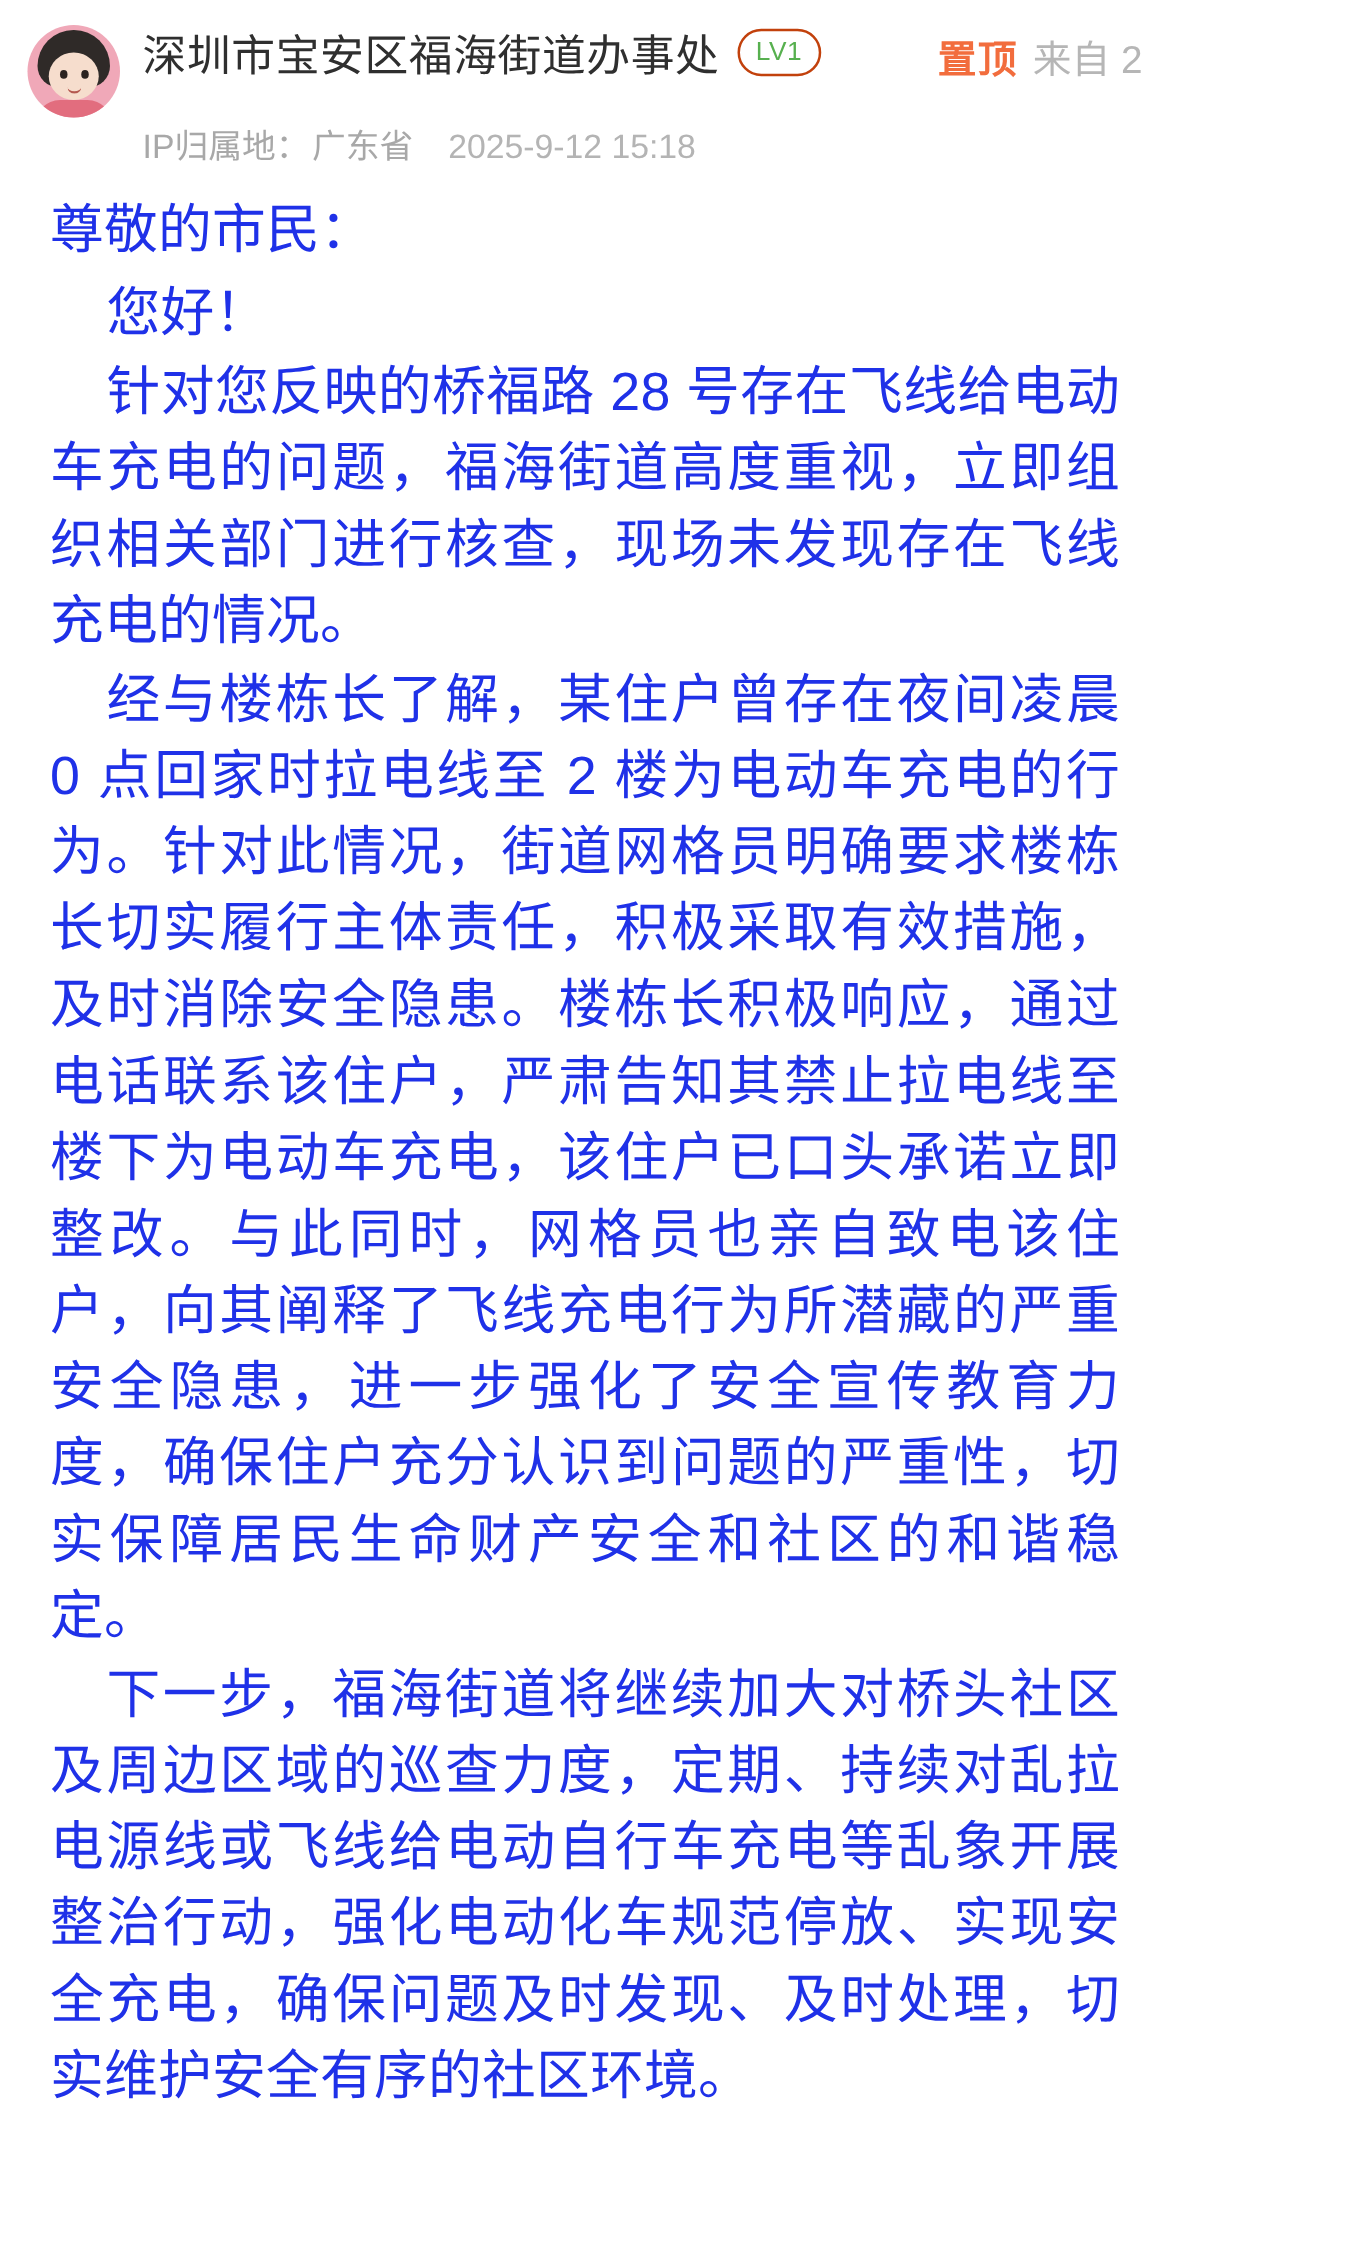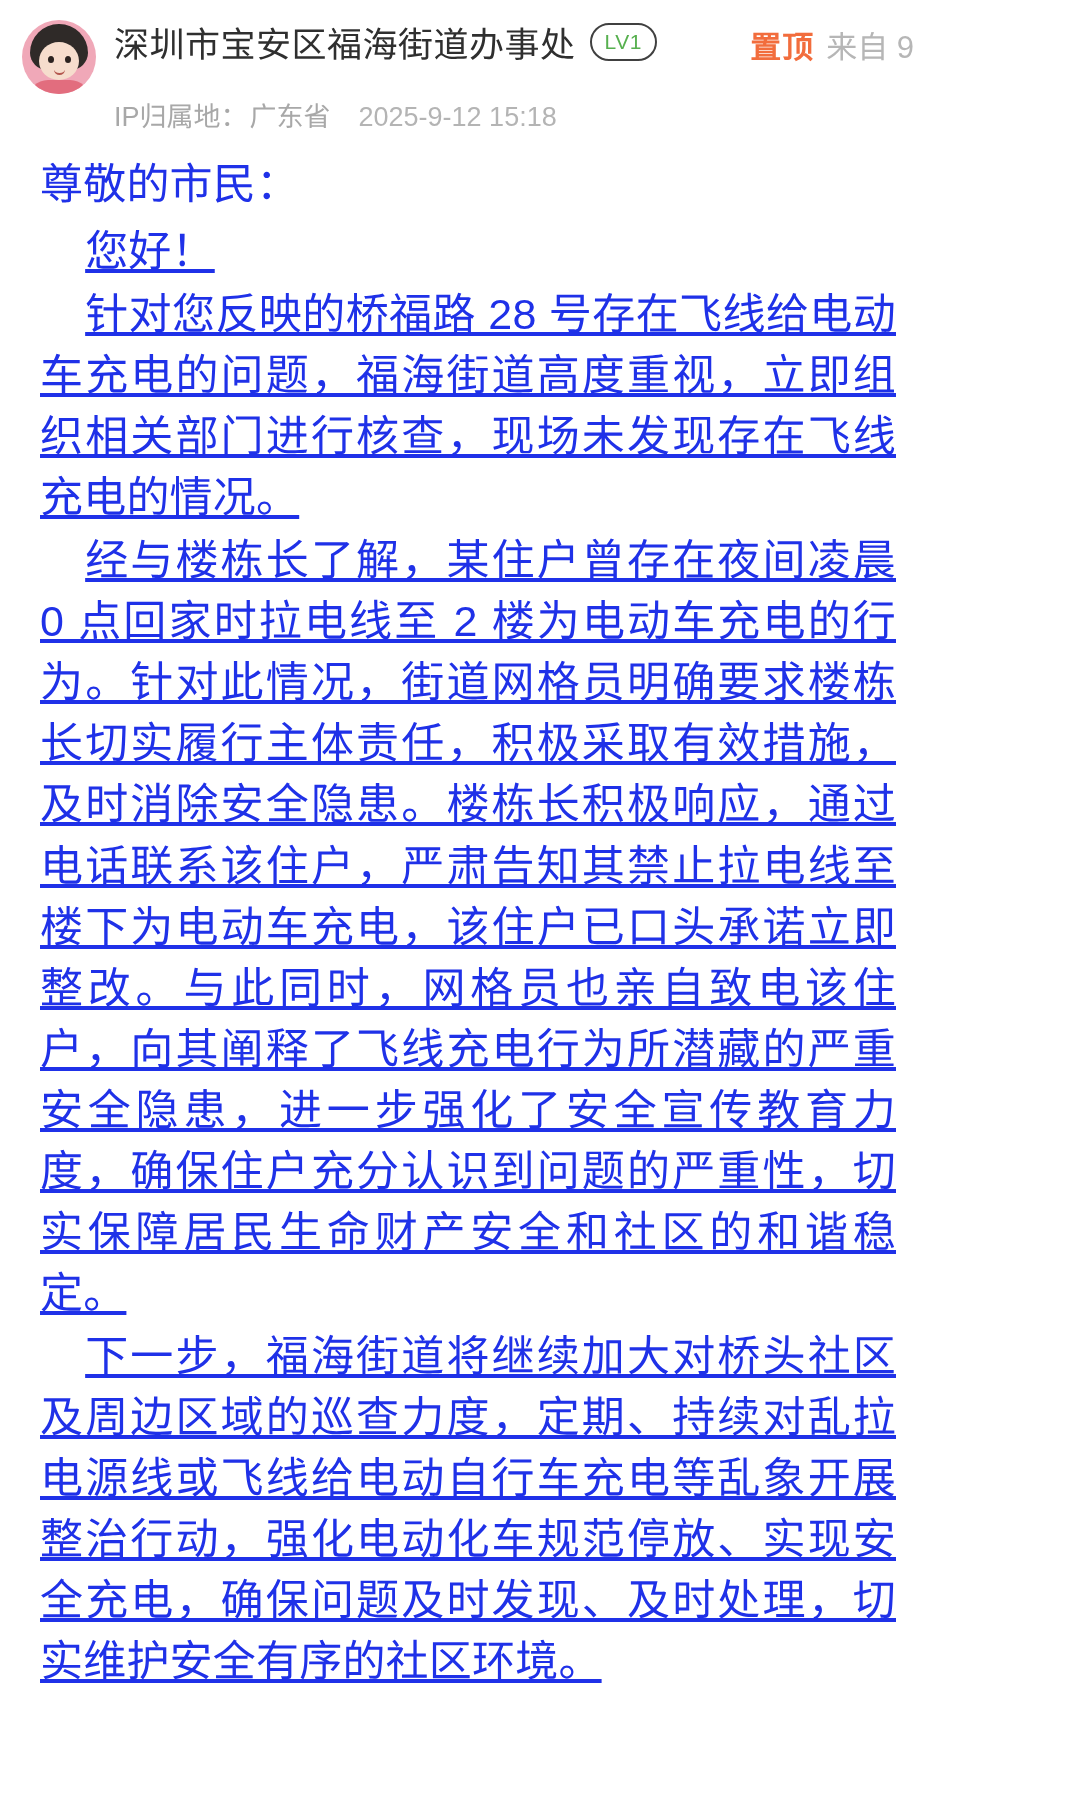--- a/index.html
+++ b/index.html
@@ -94,21 +94,21 @@
 
   .username {
     font-size: 35px;
     color: #2f2f2f;
     font-weight: 400;
     letter-spacing: 0.5px;
   }
 
   .level-badge {
     margin-left: 14px;
-    border: 2px solid #404040;
+    border: 2px solid #c2410c;
     color: #57b04f;
     border-radius: 24px;
     font-size: 21px;
     line-height: 1;
     padding: 6px 13px 7px 13px;
     letter-spacing: 0.5px;
   }
 
   .meta-row {
     margin-top: 28px;
@@ -148,21 +148,20 @@
     line-height: 1.42;
     letter-spacing: 0.2px;
   }
   .post-body p {
     margin: 0 0 2px 0;
     text-align: justify;
     text-justify: inter-ideograph;
   }
   .post-body p.indent {
     text-indent: 1.05em;
-    text-decoration: underline;
   }
   .post-body p.salutation {
     text-indent: 0;
     margin-bottom: 6px;
   }
 </style>
 </head>
 <body>
 
 <div class="screen">
@@ -183,21 +182,21 @@
         <span class="username">深圳市宝安区福海街道办事处</span>
         <span class="level-badge">LV1</span>
       </div>
       <div class="meta-row">
         <span class="ip-label">IP归属地：</span><span class="ip-value">广东省</span><span class="timestamp">2025-9-12 15:18</span>
       </div>
     </div>
 
     <div class="header-right">
       <span class="pin-tag">置顶</span>
-      <span class="source-tag">来自 9</span>
+      <span class="source-tag">来自 2</span>
     </div>
   </div>
 
   <div class="post-body">
     <p class="salutation">尊敬的市民：</p>
     <p class="indent">您好！</p>
     <p class="indent">针对您反映的桥福路 28 号存在飞线给电动车充电的问题，福海街道高度重视，立即组织相关部门进行核查，现场未发现存在飞线充电的情况。</p>
     <p class="indent">经与楼栋长了解，某住户曾存在夜间凌晨 0 点回家时拉电线至 2 楼为电动车充电的行为。针对此情况，街道网格员明确要求楼栋长切实履行主体责任，积极采取有效措施，及时消除安全隐患。楼栋长积极响应，通过电话联系该住户，严肃告知其禁止拉电线至楼下为电动车充电，该住户已口头承诺立即整改。与此同时，网格员也亲自致电该住户，向其阐释了飞线充电行为所潜藏的严重安全隐患，进一步强化了安全宣传教育力度，确保住户充分认识到问题的严重性，切实保障居民生命财产安全和社区的和谐稳定。</p>
     <p class="indent">下一步，福海街道将继续加大对桥头社区及周边区域的巡查力度，定期、持续对乱拉电源线或飞线给电动自行车充电等乱象开展整治行动，强化电动化车规范停放、实现安全充电，确保问题及时发现、及时处理，切实维护安全有序的社区环境。</p>
   </div>

